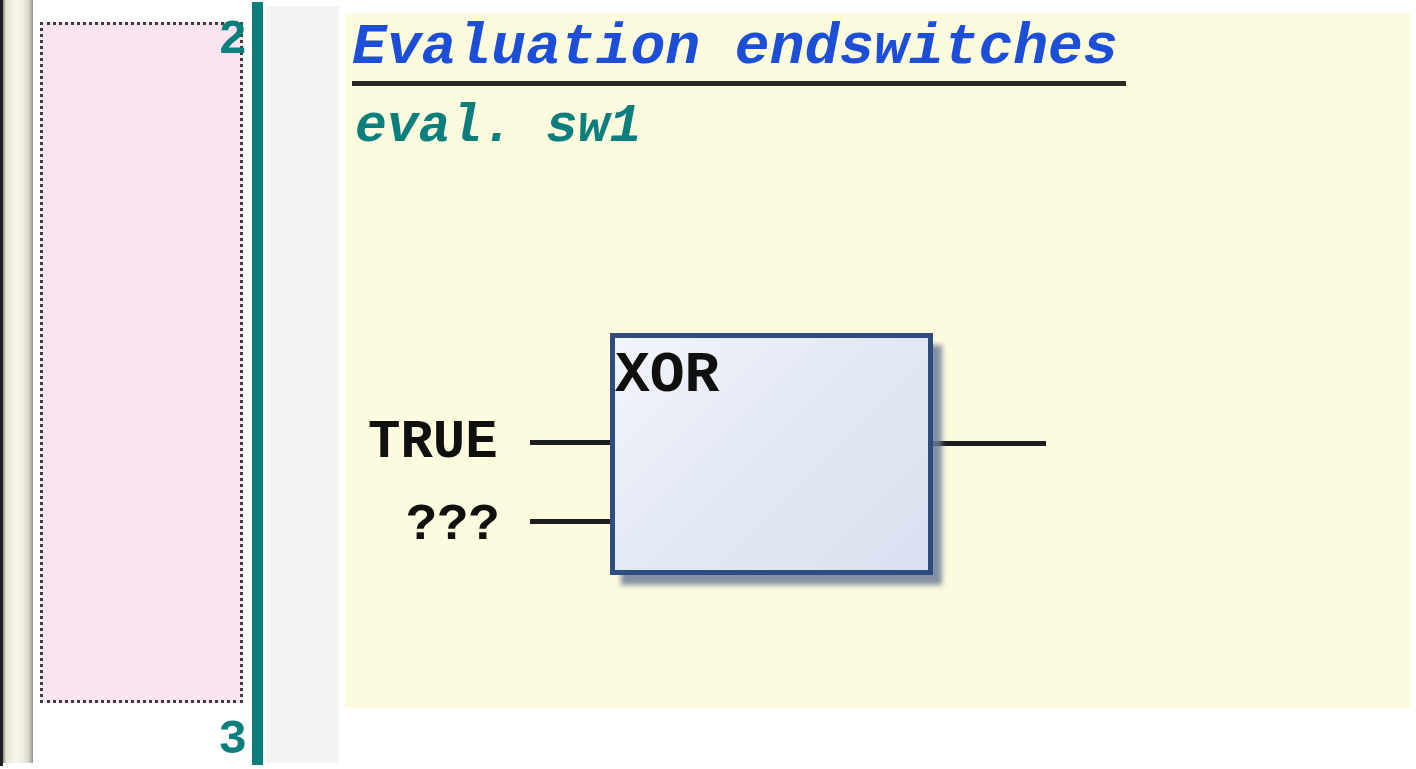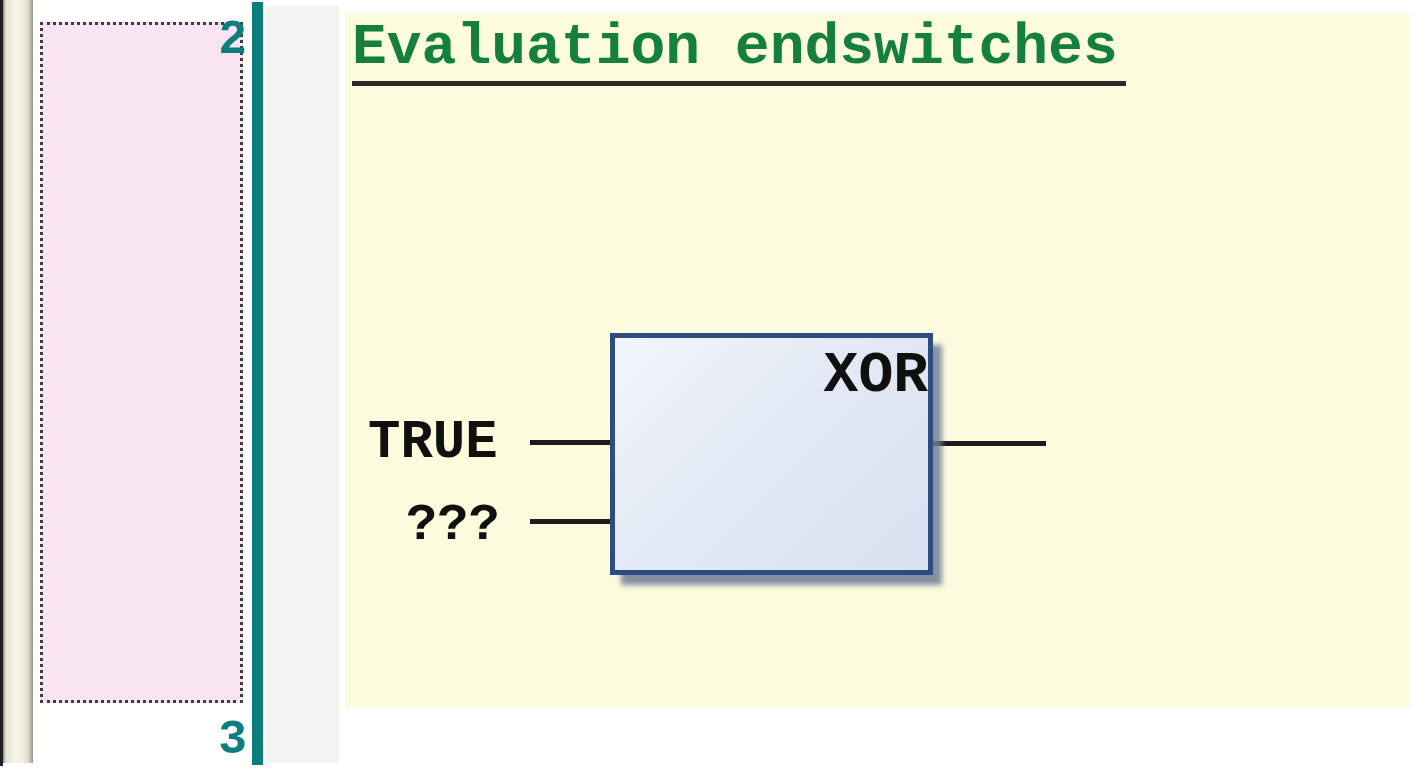--- a/index.html
+++ b/index.html
@@ -48,43 +48,43 @@
   .net-num.top { left: 203px; top: 16px; }
   .net-num.bottom { left: 203px; top: 716px; }
   
   .canvas {
     position: absolute; left: 345px; top: 13px; width: 1065px; height: 695px;
     background: #fcfbde;
   }
   
   .comment-title {
     position: absolute; left: 352px; top: 18px;
-    font-size: 58px; line-height: 60px; font-weight: bold; 
-    color: #15803d;
+    font-size: 58px; line-height: 60px; font-weight: bold; font-style: italic;
+    color: #1d4ed8;
     padding: 0 8px 3px 0;
     border-bottom: 5px solid #2a2a26;
     white-space: pre;
   }
   .comment-label {
     position: absolute; left: 355px; top: 100px;
     font-size: 53px; line-height: 55px; font-weight: bold; font-style: italic;
     color: #0d7e7e;
     white-space: pre;
   }
   
   .fbd-block {
     position: absolute; left: 610px; top: 333px; width: 323px; height: 242px;
     box-sizing: border-box;
     background: linear-gradient(135deg, #f2f5fb 0%, #e3e9f5 45%, #d9e1f0 100%);
     border: 5px solid #2d4c80;
     box-shadow: 10px 11px 5px -1px rgba(111, 123, 152, 0.85);
   }
   .fbd-block-name {
     margin-top: 9px;
-    text-align: right;
+    text-align: left;
     font-size: 58px; line-height: 58px; font-weight: bold;
     color: #10100e;
   }
   
   .wire { position: absolute; height: 5px; background: #1d1d1d; }
   .wire.in1  { left: 530px; top: 440px; width: 81px; }
   .wire.in2  { left: 530px; top: 519px; width: 81px; }
   .wire.out  { left: 929px; top: 441px; width: 117px; }
   
   .operand {
@@ -106,20 +106,21 @@
 
   <div class="divider"></div>
   <div class="gray-strip"></div>
 
   <div class="net-num top">2</div>
   <div class="net-num bottom">3</div>
 
   <div class="canvas"></div>
 
   <div class="comment-title">Evaluation endswitches</div>
+  <div class="comment-label">eval. sw1</div>
 
   <div class="wire in1"></div>
   <div class="wire in2"></div>
   <div class="wire out"></div>
 
   <div class="operand in1">TRUE</div>
   <div class="operand in2">???</div>
 
   <div class="fbd-block">
     <div class="fbd-block-name">XOR</div>

